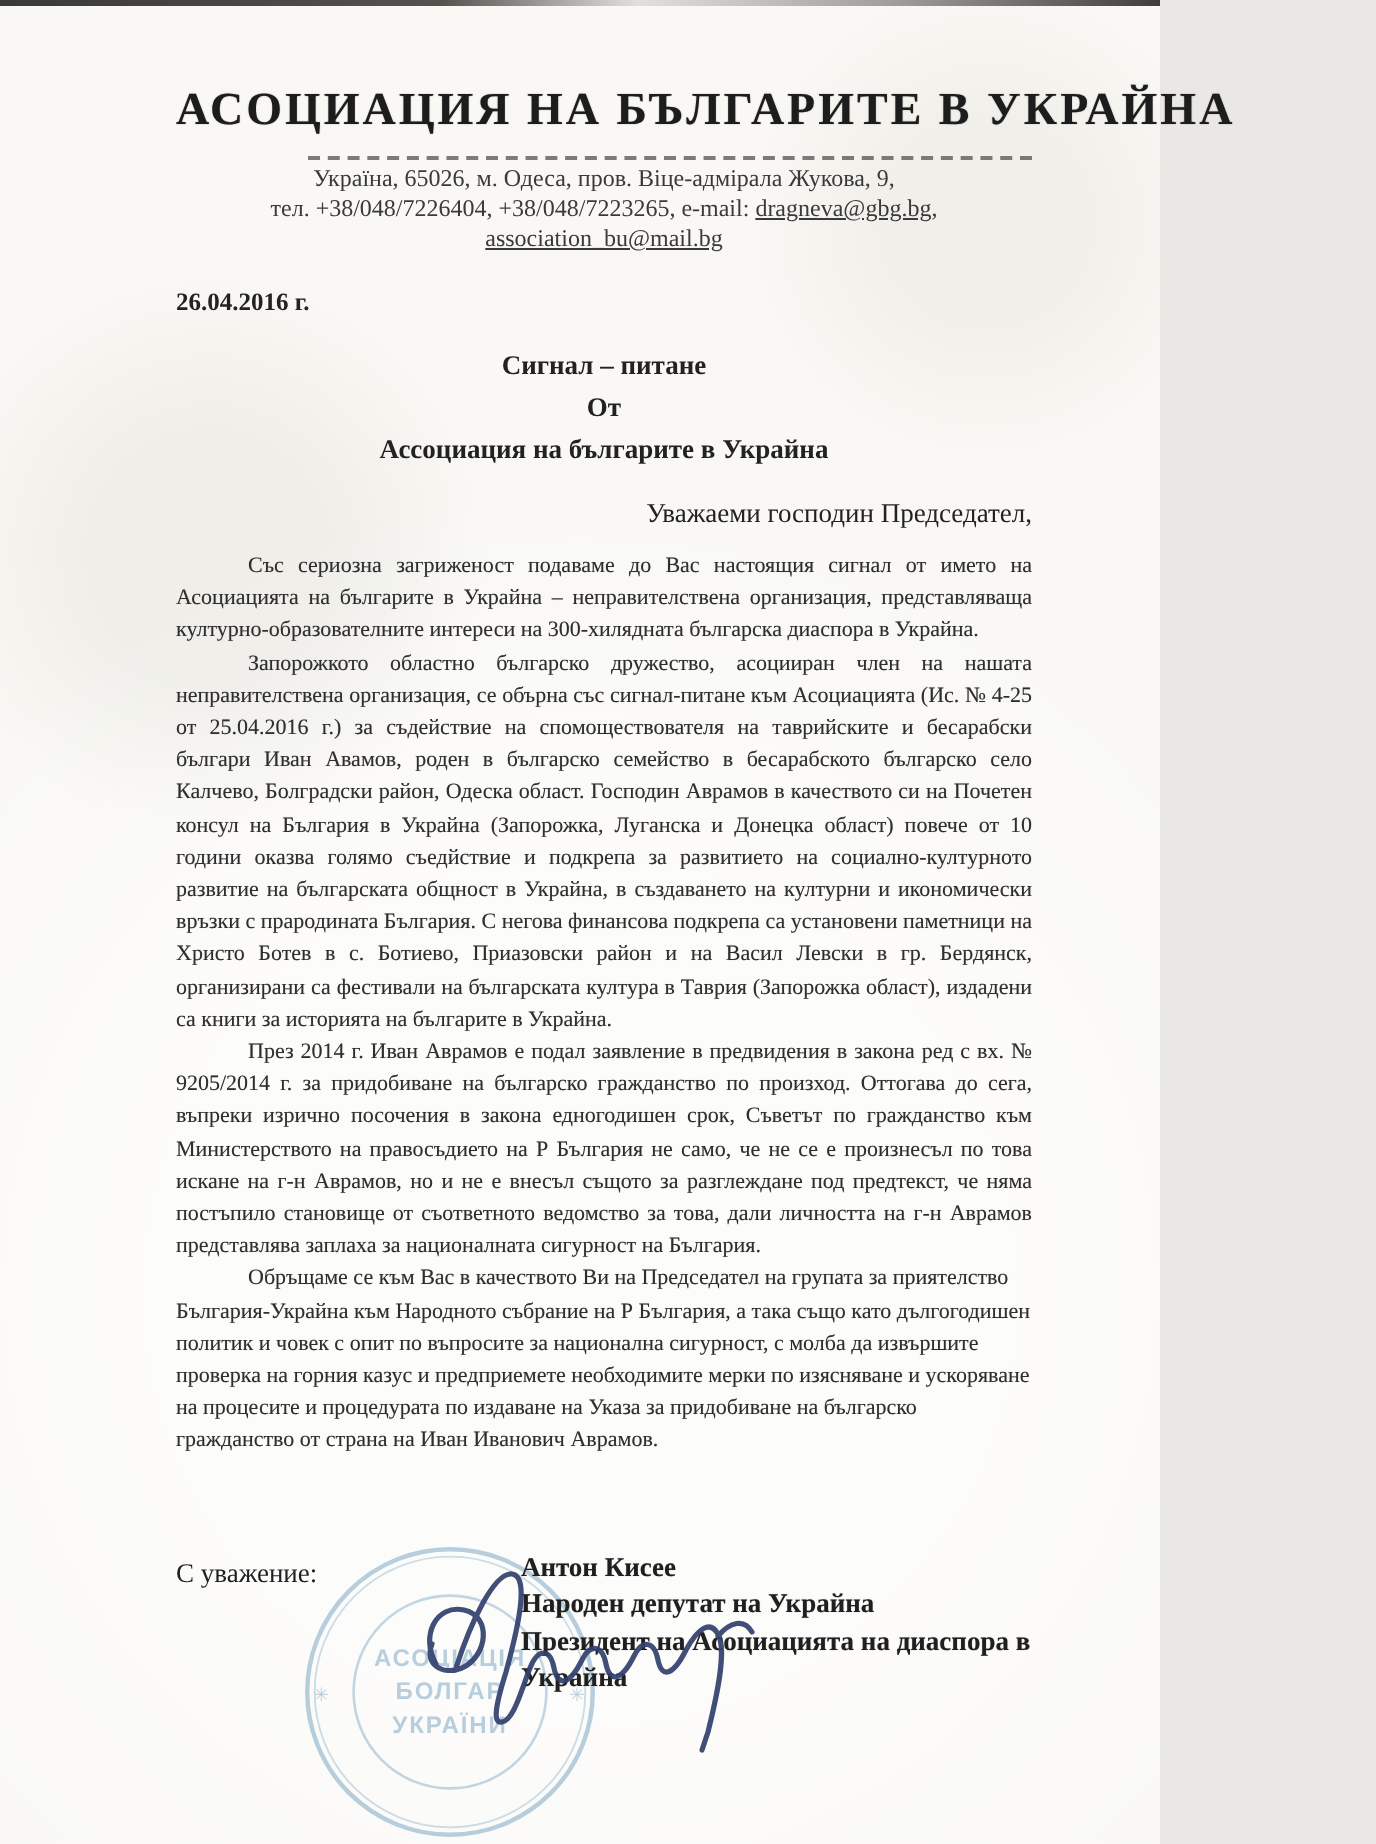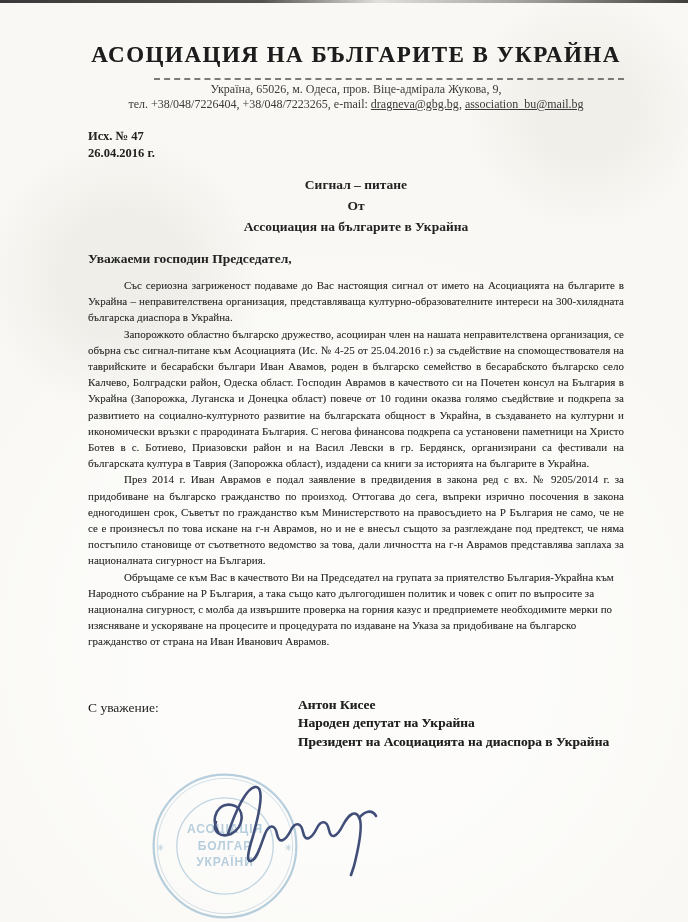--- a/index.html
+++ b/index.html
@@ -4,21 +4,21 @@
 <style>
   html,body{margin:0;padding:0;}
   body{
     width:688px;height:922px;
     background:#e9e8e4;
     font-family:"Liberation Serif","DejaVu Serif",serif;
     overflow:hidden;
   }
   .page{
     position:relative;
-    width:688px;height:922px;
+    width:580px;height:922px;
     background:
       radial-gradient(circle at 18% 30%, rgba(210,208,200,.25) 0 60px, transparent 140px),
       radial-gradient(circle at 85% 12%, rgba(215,213,205,.25) 0 50px, transparent 120px),
       radial-gradient(circle at 50% 70%, rgba(255,255,255,.6) 0 200px, transparent 420px),
       #f9f8f4;
     box-sizing:border-box;
     padding:34px 64px 0 88px;
     color:#2d2d2d;
   }
   .scan-edge{
@@ -70,23 +70,23 @@
   .subject{
     margin-top:12px;
     text-align:center;
     font-size:13.5px;
     font-weight:bold;
     line-height:21px;
     color:#222;
   }
   .salutation{
     margin-top:14px;
-    text-align:left;
-    font-size:13.5px;
-    font-weight:bold;
+    text-align:right;
+    font-size:13.5px;
+    font-weight:normal;
     color:#222;
   }
   .body-text{margin-top:10px;}
   .body-text p{
     margin:0;
     font-size:11px;
     line-height:16.2px;
     text-align:justify;
     text-indent:36px;
     color:#2e2e2e;
@@ -142,21 +142,20 @@
 
   <div>
     <h1 class="org-title">АСОЦИАЦИЯ НА БЪЛГАРИТЕ В  УКРАЙНА</h1>
     <hr class="divider">
     <div class="addr">Україна, 65026, м. Одеса, пров. Віце-адмірала Жукова, 9,</div>
     <div class="addr"><span>тел. +38/048/7226404, +38/048/7223265, e-mail: </span><span class="email">dragneva@gbg.bg</span><span>, </span><span class="email">association_bu@mail.bg</span></div>
   </div>
 
   <div class="head-row">
     <div class="ref-col">
-      <div>Исх. № 47</div>
       <div>26.04.2016 г.</div>
     </div>
   </div>
 
   <div class="subject">
     <div>Сигнал – питане</div>
     <div>От</div>
     <div>Ассоциация на българите в Украйна</div>
   </div>
 

